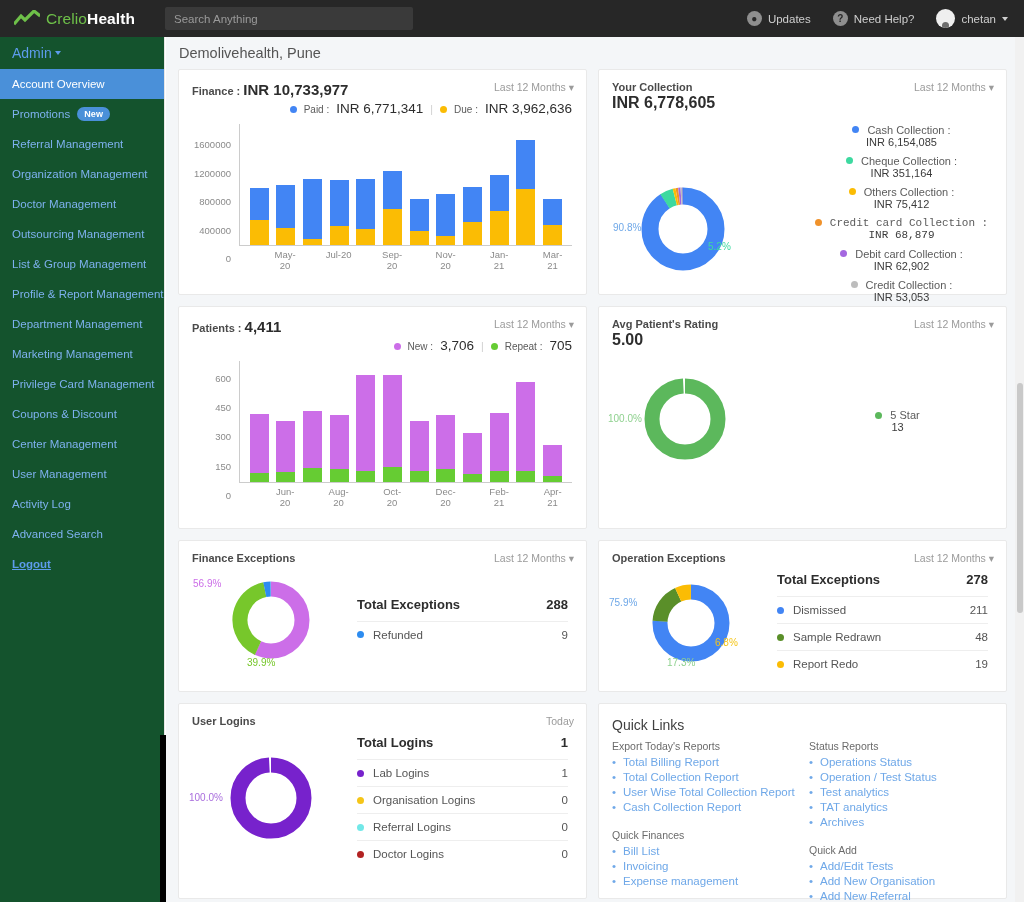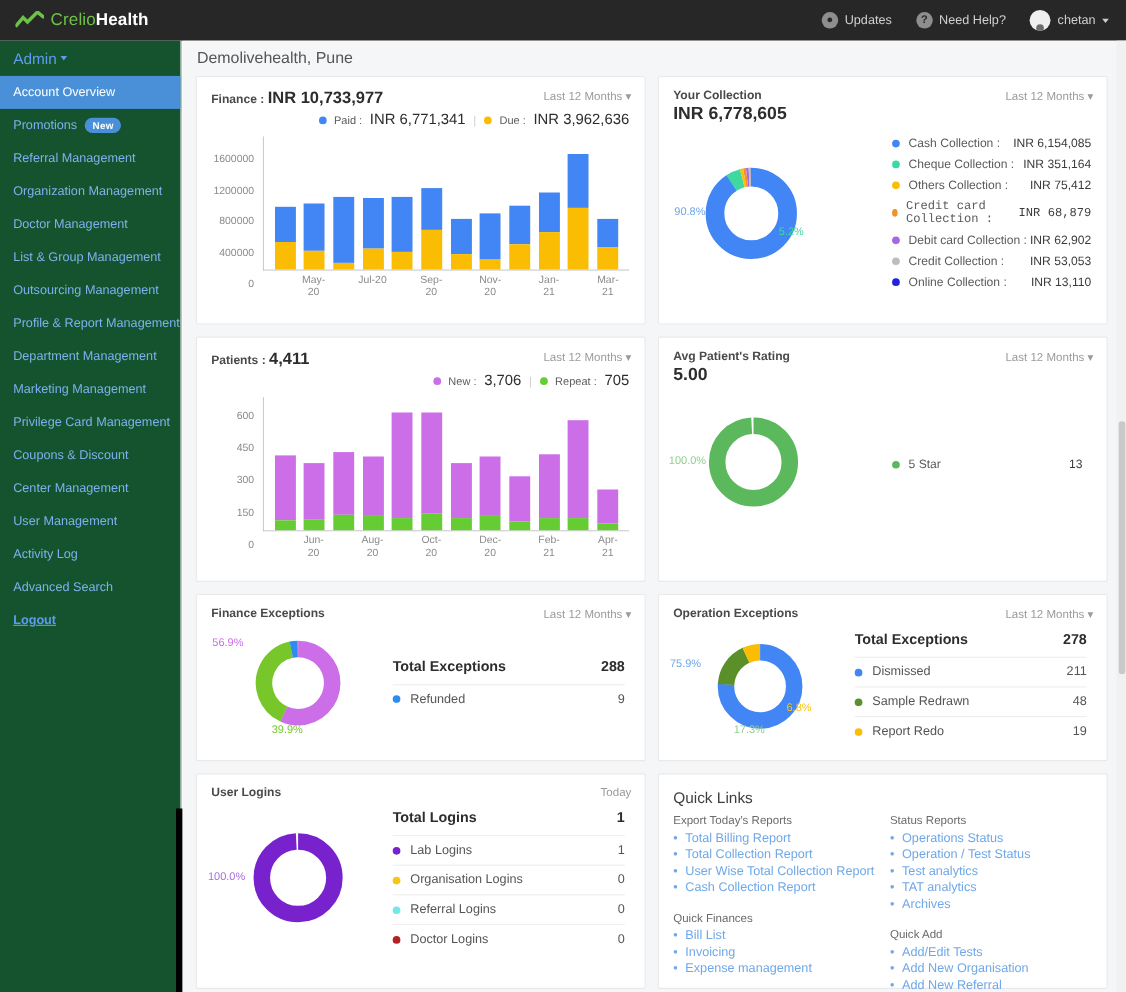--- a/index.html
+++ b/index.html
@@ -88,21 +88,21 @@
   .bar { width: 19px; display: flex; flex-direction: column; justify-content: flex-end; }
   .seg { width: 100%; }
   .xlabels { display: flex; margin-left: 52px; padding: 3px 6px 0 6px; }
   .xlab { font-size: 9.5px; color: #8a8a8a; text-align: center; flex: 1; }
 
   
   .donut-flex { display: flex; align-items: center; }
   .donut-box { position: relative; }
   .pct { position: absolute; font-size: 10px; }
   .legend-list { flex: 1; }
-  .lrow { display: flex; align-items: center; font-size: 11px; color: #5b5b5b; }
+  .lrow { display: flex; align-items: center; font-size: 11px; color: #5b5b5b; flex-direction: column; }
   .lrow .nm { flex: 1; display: flex; align-items: center; gap: 8px; }
   .lrow .amt { color: #3b3b3b; white-space: nowrap; }
 
   .exc-table { flex: 1; padding-right: 18px; }
   .exc-total { display: flex; justify-content: space-between; font-size: 13px; font-weight: bold; color: #2d2d2d; padding-bottom: 9px; }
   .exc-row { display: flex; align-items: center; justify-content: space-between; font-size: 11.5px; color: #555; border-top: 1px solid #eee; padding: 7px 0; }
   .exc-row .nm { display: flex; align-items: center; gap: 9px; }
 
   
   .ql-title { font-size: 14px; color: #3f3f3f; padding: 13px 0 7px 13px; }
@@ -122,20 +122,21 @@
 
 <div id="app">
 
   <div class="topbar">
     <div class="brand">
       <svg class="brand-logo" viewBox="0 0 26 17">
         <path d="M1 13 L7 6 L11 10 L20 1 L25 5" stroke="#6ec049" stroke-width="3.2" fill="none" stroke-linecap="square"></path>
       </svg>
       <span class="brand-text"><span class="c1">Crelio</span><span class="c2">Health</span></span>
     </div>
+    <input class="search-box" placeholder="Search Anything" style="">
     <div class="top-right">
       <div class="top-item">
         <span class="circ-icon">●</span>
         <span>Updates</span>
       </div>
       <div class="top-item">
         <span class="circ-icon">?</span>
         <span>Need Help?</span>
       </div>
       <div class="top-item">
@@ -164,24 +165,24 @@
         <div class="side-item">
           <span>Referral Management</span>
         </div>
         <div class="side-item">
           <span>Organization Management</span>
         </div>
         <div class="side-item">
           <span>Doctor Management</span>
         </div>
         <div class="side-item">
+          <span>Outsourcing Management</span>
+        </div>
+        <div class="side-item">
           <span>List &amp; Group Management</span>
-        </div>
-        <div class="side-item">
-          <span>Outsourcing Management</span>
         </div>
         <div class="side-item">
           <span>Profile &amp; Report Management</span>
         </div>
         <div class="side-item">
           <span>Department Management</span>
         </div>
         <div class="side-item">
           <span>Marketing Management</span>
         </div>

